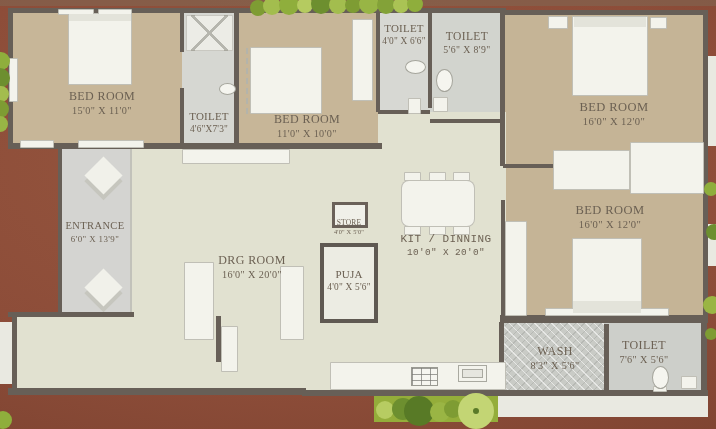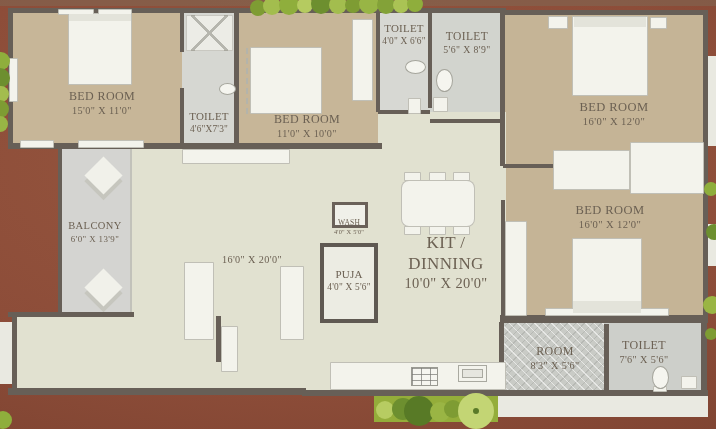--- a/index.html
+++ b/index.html
@@ -175,40 +175,41 @@
   </div>
   <div class="lbl" style="left:560px;top:100px;width:108px;font-size:12.5px;">
     <span class="nm">BED ROOM</span>
     <span class="dm">16'0" X 12'0"</span>
   </div>
   <div class="lbl" style="left:556px;top:203px;width:108px;font-size:12.5px;">
     <span class="nm">BED ROOM</span>
     <span class="dm">16'0" X 12'0"</span>
   </div>
   <div class="lbl" style="left:62px;top:220px;width:66px;font-size:10.5px;">
-    <span class="nm">BALCONY</span>
+    <span class="nm">ENTRANCE</span>
     <span class="dm">6'0" X 13'9"</span>
   </div>
   <div class="lbl" style="left:198px;top:253px;width:108px;font-size:12px;">
+    <span class="nm">DRG ROOM</span>
     <span class="dm">16'0" X 20'0"</span>
   </div>
   <div class="lbl" style="left:320px;top:218px;width:58px;font-size:7.5px;letter-spacing:.2px;">
-    <span class="nm">WASH</span>
+    <span class="nm">STORE</span>
     <span class="dm">4'0" X 5'0"</span>
   </div>
   <div class="lbl" style="left:320px;top:268px;width:58px;font-size:11px;letter-spacing:.2px;">
     <span class="nm">PUJA</span>
     <span class="dm">4'0" X 5'6"</span>
   </div>
-  <div class="lbl" style="left:392px;top:233px;width:108px;font-size:17px;">
+  <div class="lbl" style="left:392px;top:233px;width:108px;font-size:11px;font-family:Liberation Mono, monospace;">
     <span class="nm">KIT / DINNING</span>
     <span class="dm">10'0" X 20'0"</span>
   </div>
   <div class="lbl" style="left:516px;top:344px;width:78px;font-size:12px;">
-    <span class="nm">ROOM</span>
+    <span class="nm">WASH</span>
     <span class="dm">8'3" X 5'6"</span>
   </div>
   <div class="lbl" style="left:604px;top:338px;width:80px;font-size:12px;">
     <span class="nm">TOILET</span>
     <span class="dm">7'6" X 5'6"</span>
   </div>
 
 
   <div class="bush" style="left:250px;top:0;width:16px;height:16px;background:#7e9c33;"></div>
   <div class="bush" style="left:263px;top:-3px;width:18px;height:18px;background:#a3bd4e;"></div>

